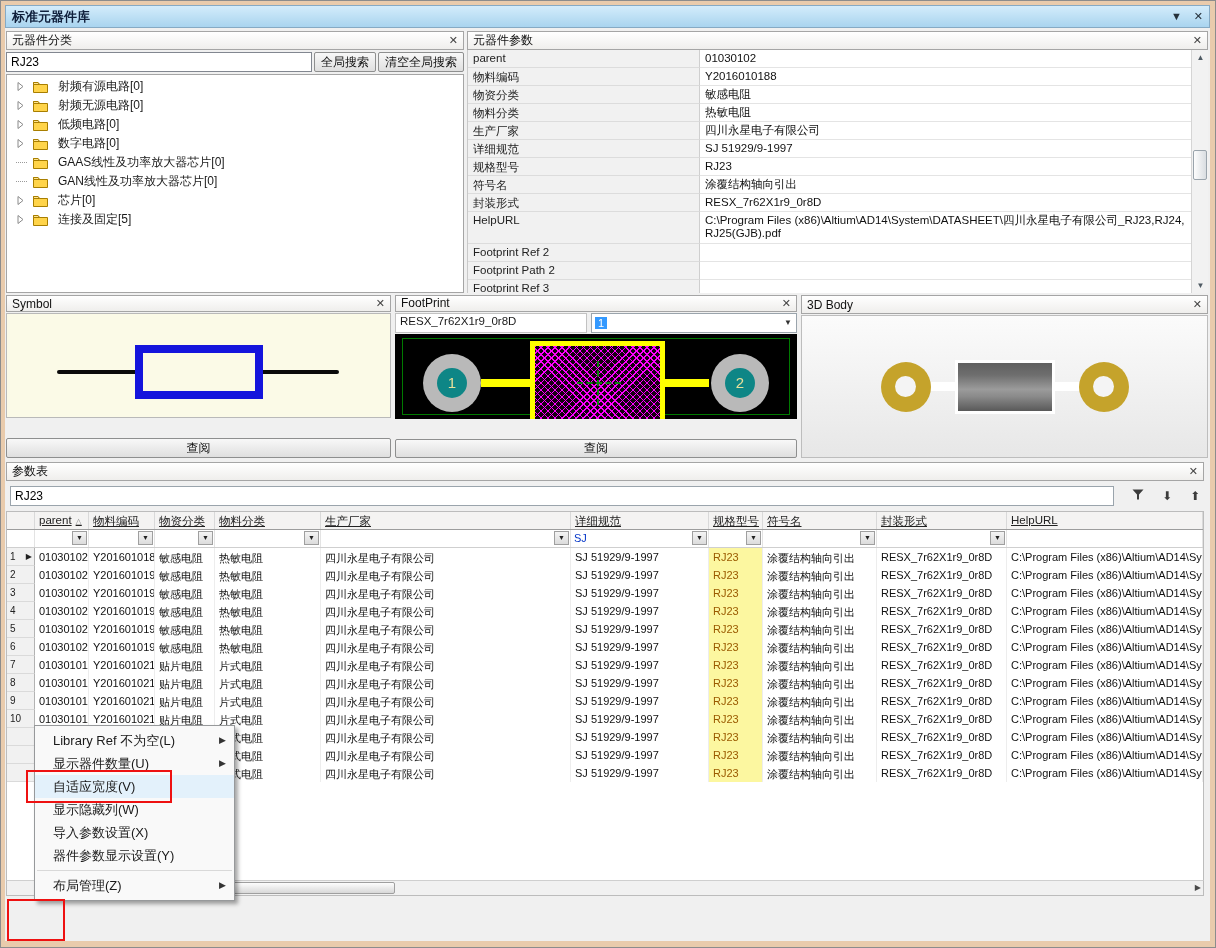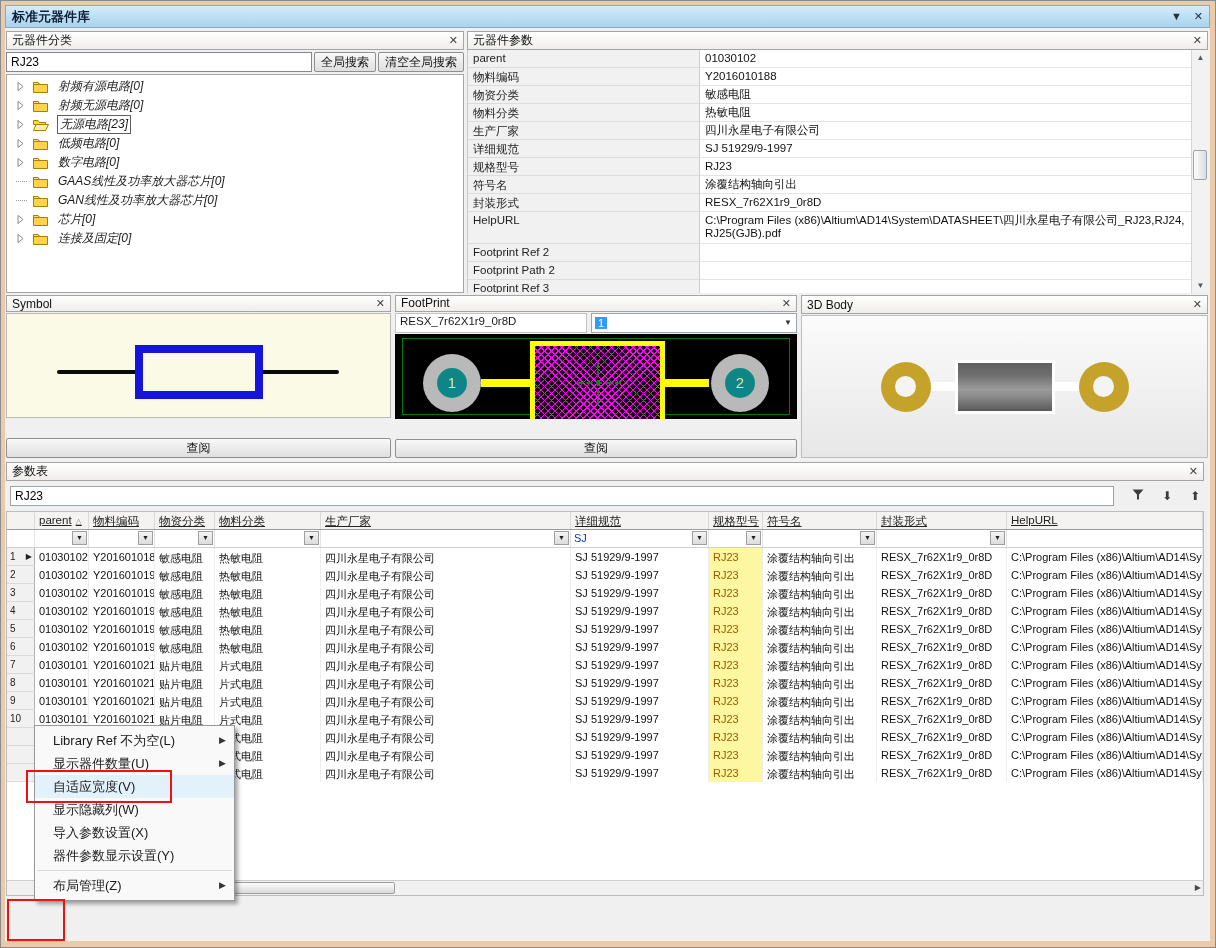--- a/index.html
+++ b/index.html
@@ -23,21 +23,21 @@
   .phead .x { margin-left:auto; color:#444; font-size:11px; }
 
   
   .p-class { left:1px; top:26px; width:458px; height:262px; display:flex; flex-direction:column; }
   .searchrow { height:24px; display:flex; align-items:center; gap:2px; padding:1px 0; }
   .searchrow input { flex:1; height:20px; border:1px solid #828790; padding:0 4px; font-size:12px;
     font-family:inherit; background:#fff; }
   .btn { height:20px; background:linear-gradient(#f8f8f8,#dfdfdf); border:1px solid #8e8f8f;
     border-radius:2px; font-size:12px; font-family:inherit; padding:0 6px; color:#111; }
   .treebox { flex:1; background:#fff; border:1px solid #a5a5a5; overflow:hidden; padding-top:2px; }
-  .titem { height:19px; display:flex; align-items:center; gap:8px; padding-left:9px; white-space:nowrap;font-style:italic; }
+  .titem { height:19px; display:flex; align-items:center; gap:8px; padding-left:9px; white-space:nowrap; }
   .titem .exp { width:9px; display:inline-flex; }
   .titem .dots { width:11px; border-top:1px dotted #9a9a9a; margin-right:-2px; }
   .titem .lbl { font-size:12px; padding:0 2px; }
   .titem .lbl.sel { border:1px solid #5f5f5f; background:#fff; }
 
   
   .p-params { left:462px; top:26px; width:741px; height:262px; display:flex; flex-direction:column; }
   .pbody { flex:1; display:flex; overflow:hidden; border-left:1px solid #c9c9c9; }
   .pgrid { flex:1; overflow:hidden; background:#fff; }
   .prow { display:flex; min-height:18px; }
@@ -193,102 +193,88 @@
             </span>
             <span class="lbl">射频无源电路[0]</span>
           </div>
           <div class="titem">
             <span class="exp">
               <svg width="9" height="9" viewBox="0 0 9 9">
                 <path d="M2 0.5 L7 4.5 L2 8.5 Z" fill="#ffffff" stroke="#8a8a8a"></path>
               </svg>
             </span>
             <span style="display: inline-flex;">
-              <svg width="16" height="13" viewBox="0 0 16 13">
-                <path d="M0.5 2.5 L5 2.5 L6.5 4.5 L12.5 4.5 L12.5 6.5 L0.5 6.5 Z" fill="#FFD44A" stroke="#A87E00"></path>
-                <path d="M3 6.5 L15.5 6.5 L12.5 12.5 L0.5 12.5 Z" fill="#FFEBAC" stroke="#A87E00"></path>
-              </svg>
-            </span>
-            <span class="lbl sel">无源电路[23]</span>
+              <svg width="15" height="13" viewBox="0 0 15 13">
+                <path d="M0.5 2.5 L5 2.5 L6.5 4.5 L14.5 4.5 L14.5 12.5 L0.5 12.5 Z" fill="#FFD44A" stroke="#A87E00"></path>
+                <path d="M0.5 2.5 L5 2.5 L6.5 4.5 L0.5 4.5 Z" fill="#FFE490" stroke="#A87E00"></path>
+              </svg>
+            </span>
+            <span class="lbl">低频电路[0]</span>
           </div>
           <div class="titem">
             <span class="exp">
               <svg width="9" height="9" viewBox="0 0 9 9">
                 <path d="M2 0.5 L7 4.5 L2 8.5 Z" fill="#ffffff" stroke="#8a8a8a"></path>
               </svg>
             </span>
             <span style="display: inline-flex;">
               <svg width="15" height="13" viewBox="0 0 15 13">
                 <path d="M0.5 2.5 L5 2.5 L6.5 4.5 L14.5 4.5 L14.5 12.5 L0.5 12.5 Z" fill="#FFD44A" stroke="#A87E00"></path>
                 <path d="M0.5 2.5 L5 2.5 L6.5 4.5 L0.5 4.5 Z" fill="#FFE490" stroke="#A87E00"></path>
               </svg>
             </span>
-            <span class="lbl">低频电路[0]</span>
+            <span class="lbl">数字电路[0]</span>
+          </div>
+          <div class="titem">
+            <span class="dots"></span>
+            <span style="display: inline-flex;">
+              <svg width="15" height="13" viewBox="0 0 15 13">
+                <path d="M0.5 2.5 L5 2.5 L6.5 4.5 L14.5 4.5 L14.5 12.5 L0.5 12.5 Z" fill="#FFD44A" stroke="#A87E00"></path>
+                <path d="M0.5 2.5 L5 2.5 L6.5 4.5 L0.5 4.5 Z" fill="#FFE490" stroke="#A87E00"></path>
+              </svg>
+            </span>
+            <span class="lbl">GAAS线性及功率放大器芯片[0]</span>
+          </div>
+          <div class="titem">
+            <span class="dots"></span>
+            <span style="display: inline-flex;">
+              <svg width="15" height="13" viewBox="0 0 15 13">
+                <path d="M0.5 2.5 L5 2.5 L6.5 4.5 L14.5 4.5 L14.5 12.5 L0.5 12.5 Z" fill="#FFD44A" stroke="#A87E00"></path>
+                <path d="M0.5 2.5 L5 2.5 L6.5 4.5 L0.5 4.5 Z" fill="#FFE490" stroke="#A87E00"></path>
+              </svg>
+            </span>
+            <span class="lbl">GAN线性及功率放大器芯片[0]</span>
           </div>
           <div class="titem">
             <span class="exp">
               <svg width="9" height="9" viewBox="0 0 9 9">
                 <path d="M2 0.5 L7 4.5 L2 8.5 Z" fill="#ffffff" stroke="#8a8a8a"></path>
               </svg>
             </span>
             <span style="display: inline-flex;">
               <svg width="15" height="13" viewBox="0 0 15 13">
                 <path d="M0.5 2.5 L5 2.5 L6.5 4.5 L14.5 4.5 L14.5 12.5 L0.5 12.5 Z" fill="#FFD44A" stroke="#A87E00"></path>
                 <path d="M0.5 2.5 L5 2.5 L6.5 4.5 L0.5 4.5 Z" fill="#FFE490" stroke="#A87E00"></path>
               </svg>
             </span>
-            <span class="lbl">数字电路[0]</span>
-          </div>
-          <div class="titem">
-            <span class="dots"></span>
-            <span style="display: inline-flex;">
-              <svg width="15" height="13" viewBox="0 0 15 13">
-                <path d="M0.5 2.5 L5 2.5 L6.5 4.5 L14.5 4.5 L14.5 12.5 L0.5 12.5 Z" fill="#FFD44A" stroke="#A87E00"></path>
-                <path d="M0.5 2.5 L5 2.5 L6.5 4.5 L0.5 4.5 Z" fill="#FFE490" stroke="#A87E00"></path>
-              </svg>
-            </span>
-            <span class="lbl">GAAS线性及功率放大器芯片[0]</span>
-          </div>
-          <div class="titem">
-            <span class="dots"></span>
-            <span style="display: inline-flex;">
-              <svg width="15" height="13" viewBox="0 0 15 13">
-                <path d="M0.5 2.5 L5 2.5 L6.5 4.5 L14.5 4.5 L14.5 12.5 L0.5 12.5 Z" fill="#FFD44A" stroke="#A87E00"></path>
-                <path d="M0.5 2.5 L5 2.5 L6.5 4.5 L0.5 4.5 Z" fill="#FFE490" stroke="#A87E00"></path>
-              </svg>
-            </span>
-            <span class="lbl">GAN线性及功率放大器芯片[0]</span>
+            <span class="lbl">芯片[0]</span>
           </div>
           <div class="titem">
             <span class="exp">
               <svg width="9" height="9" viewBox="0 0 9 9">
                 <path d="M2 0.5 L7 4.5 L2 8.5 Z" fill="#ffffff" stroke="#8a8a8a"></path>
               </svg>
             </span>
             <span style="display: inline-flex;">
               <svg width="15" height="13" viewBox="0 0 15 13">
                 <path d="M0.5 2.5 L5 2.5 L6.5 4.5 L14.5 4.5 L14.5 12.5 L0.5 12.5 Z" fill="#FFD44A" stroke="#A87E00"></path>
                 <path d="M0.5 2.5 L5 2.5 L6.5 4.5 L0.5 4.5 Z" fill="#FFE490" stroke="#A87E00"></path>
               </svg>
             </span>
-            <span class="lbl">芯片[0]</span>
-          </div>
-          <div class="titem">
-            <span class="exp">
-              <svg width="9" height="9" viewBox="0 0 9 9">
-                <path d="M2 0.5 L7 4.5 L2 8.5 Z" fill="#ffffff" stroke="#8a8a8a"></path>
-              </svg>
-            </span>
-            <span style="display: inline-flex;">
-              <svg width="15" height="13" viewBox="0 0 15 13">
-                <path d="M0.5 2.5 L5 2.5 L6.5 4.5 L14.5 4.5 L14.5 12.5 L0.5 12.5 Z" fill="#FFD44A" stroke="#A87E00"></path>
-                <path d="M0.5 2.5 L5 2.5 L6.5 4.5 L0.5 4.5 Z" fill="#FFE490" stroke="#A87E00"></path>
-              </svg>
-            </span>
-            <span class="lbl">连接及固定[0]</span>
+            <span class="lbl">连接及固定[5]</span>
           </div>
         </div>
     </div>
 
     <div class="panel p-params">
       <div class="phead">
         <span>元器件参数</span>
         <span class="x">✕</span>
       </div>
       <div class="pbody">

